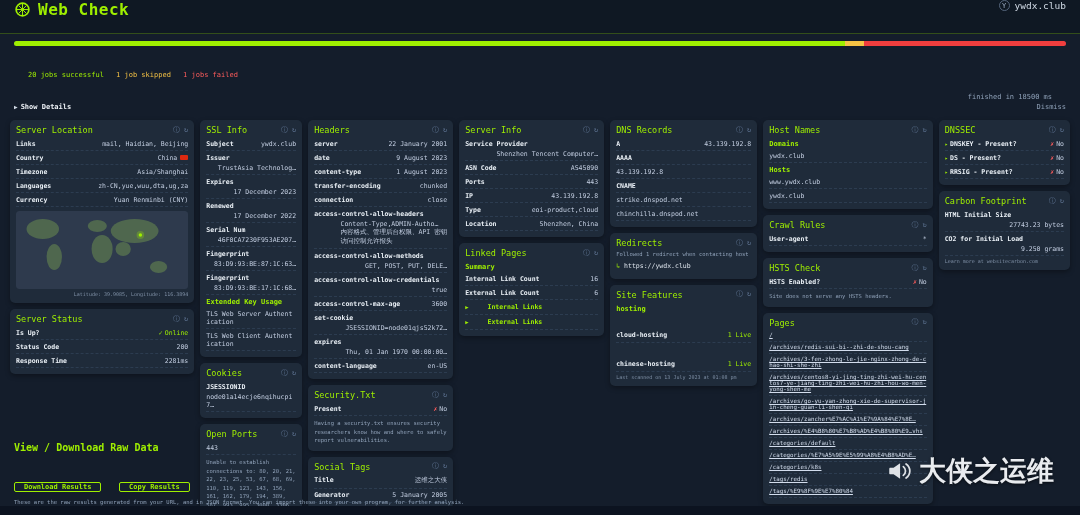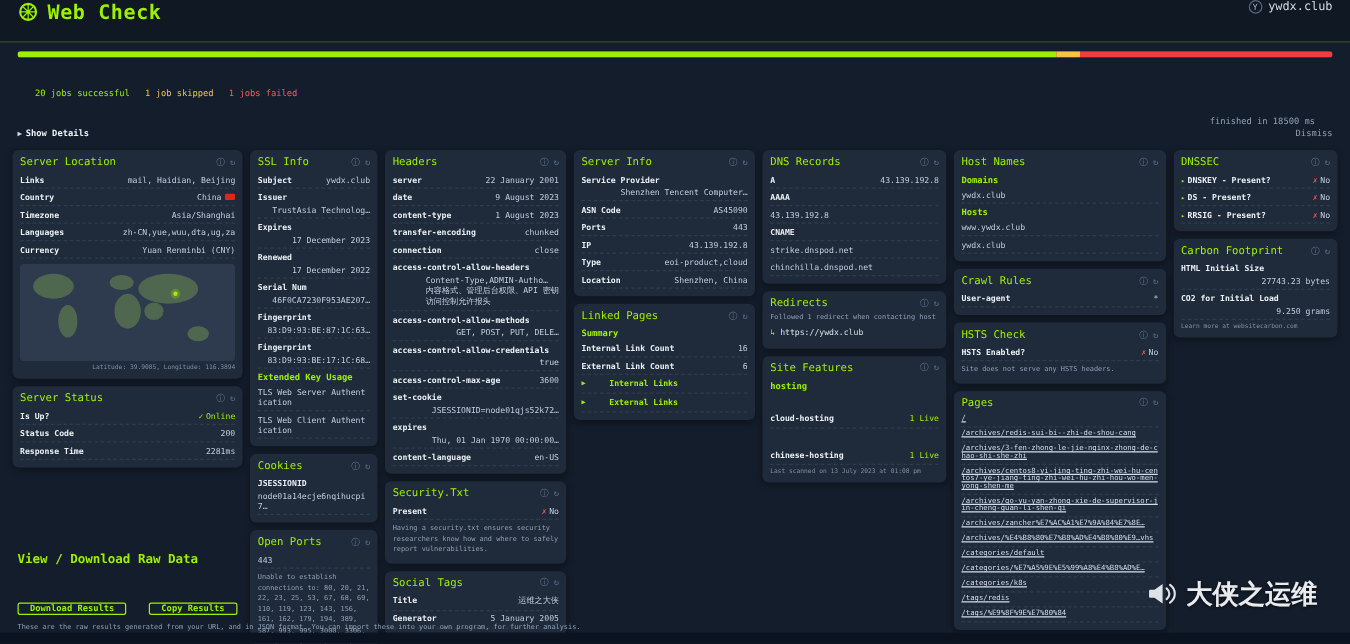--- a/index.html
+++ b/index.html
@@ -60,21 +60,21 @@
   .chev { color:#9fef00; font-size:5.5px; margin-right:2px; }
   
   .rawdata { position:absolute; left:0; bottom:10px; width:560px; padding:0 14px; background:transparent; }
   .raw-title { color:#9fef00; font-weight:bold; font-size:10px; margin-bottom:21px; }
   .btn { display:inline-block; margin:0 8px 0 0; padding:0 9px; background:#15202e; border:1px solid #9fef00;
     color:#9fef00; font-size:7px; font-weight:bold; border-radius:2px; cursor:pointer;
     font-family:"DejaVu Sans Mono",monospace; }
   .raw-note { font-size:5.5px; color:#8fa1b8; margin-top:6px; }
   
   .watermark { position:absolute; right:26px; bottom:26px; display:flex; align-items:center; gap:7px;
-    color:#f2f4f7; font-size:21px; font-weight:bold; opacity:.96; text-shadow:0 1px 3px rgba(0,0,0,.6);
+    color:#f2f4f7; font-size:27px; font-weight:bold; opacity:.96; text-shadow:0 1px 3px rgba(0,0,0,.6);
     font-family:"DejaVu Sans","Liberation Sans",sans-serif; }
   .footerbar { position:absolute; left:0; bottom:0; width:100%; height:9px; background:#0c1320; }
 </style>
 </head>
 <body>
 
 <div class="topbar">
   <div class="brand">
     <svg width="17" height="17" viewBox="0 0 24 24">
       <circle cx="12" cy="12" r="9" fill="none" stroke="#9fef00" stroke-width="2.4"></circle>

